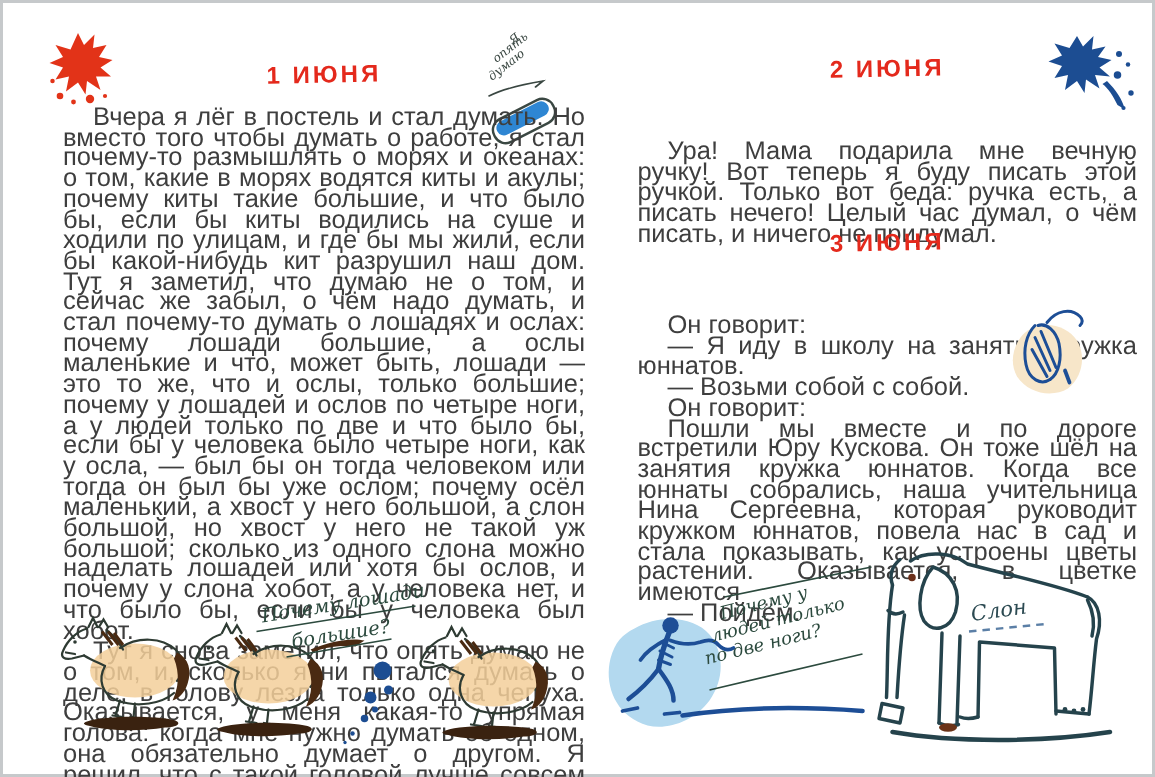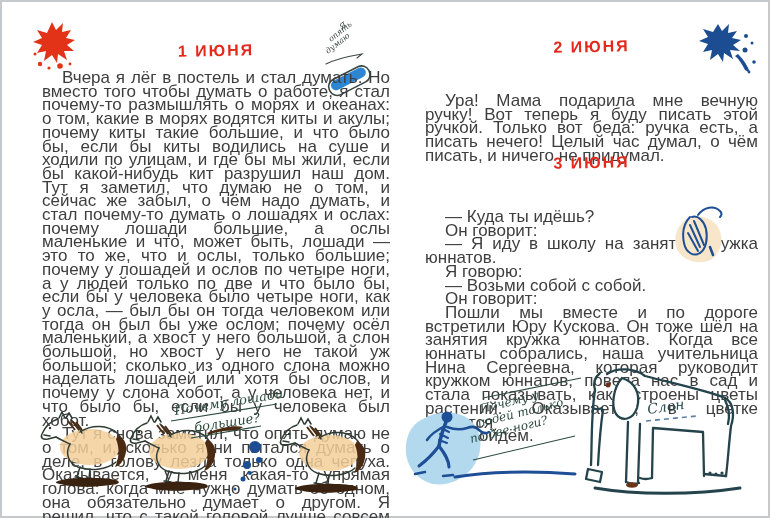--- a/index.html
+++ b/index.html
@@ -114,24 +114,22 @@
     <circle cx="51" cy="52" r="1.4" fill="#1c4d92"></circle>
   </svg>
 
   <div class="heading" style="left:425px;top:38px;width:333px;">2 ИЮНЯ</div>
   <div class="textcol right-col" style="top:66px;">
     <p>Ура! Мама подарила мне вечную ручку! Вот теперь я буду писать этой ручкой. Только вот беда: ручка есть, а писать нечего! Целый час думал, о чём писать, и ничего не придумал.</p>
   </div>
 
   <div class="heading" style="left:425px;top:154px;width:333px;">3 ИЮНЯ</div>
   <div class="textcol right-col" style="top:182px;">
-    <p>— Куда ты идёшь?</p>
     <p>Он говорит:</p>
     <p>— Я иду в школу на занятия кружка юннатов.</p>
-    <p>Я говорю:</p>
     <p>— Возьми собой с собой.</p>
     <p>Он говорит:</p>
     <p>Пошли мы вместе и по дороге встретили Юру Кускова. Он тоже шёл на занятия кружка юннатов. Когда все юннаты собрались, наша учительница Нина Сергеевна, которая руководит кружком юннатов, повела нас в сад и стала показывать, как устроены цветы растений. Оказывается, в цветке имеются</p>
     <p>— Пойдём.</p>
   </div>
 
   <svg style="left:668px;top:205px;" width="60" height="62" viewBox="0 0 60 62">
     <path fill="#f7e6c9" d="M14,18 C24,8 42,10 50,22 C56,32 54,46 44,54 C34,60 18,58 10,46 C5,37 7,26 14,18 Z"></path>
     <g fill="none" stroke="#1d4e96" stroke-width="2" stroke-linecap="round">
       <path d="M22,12 C16,18 14,28 16,38 C18,48 26,52 32,48"></path>

